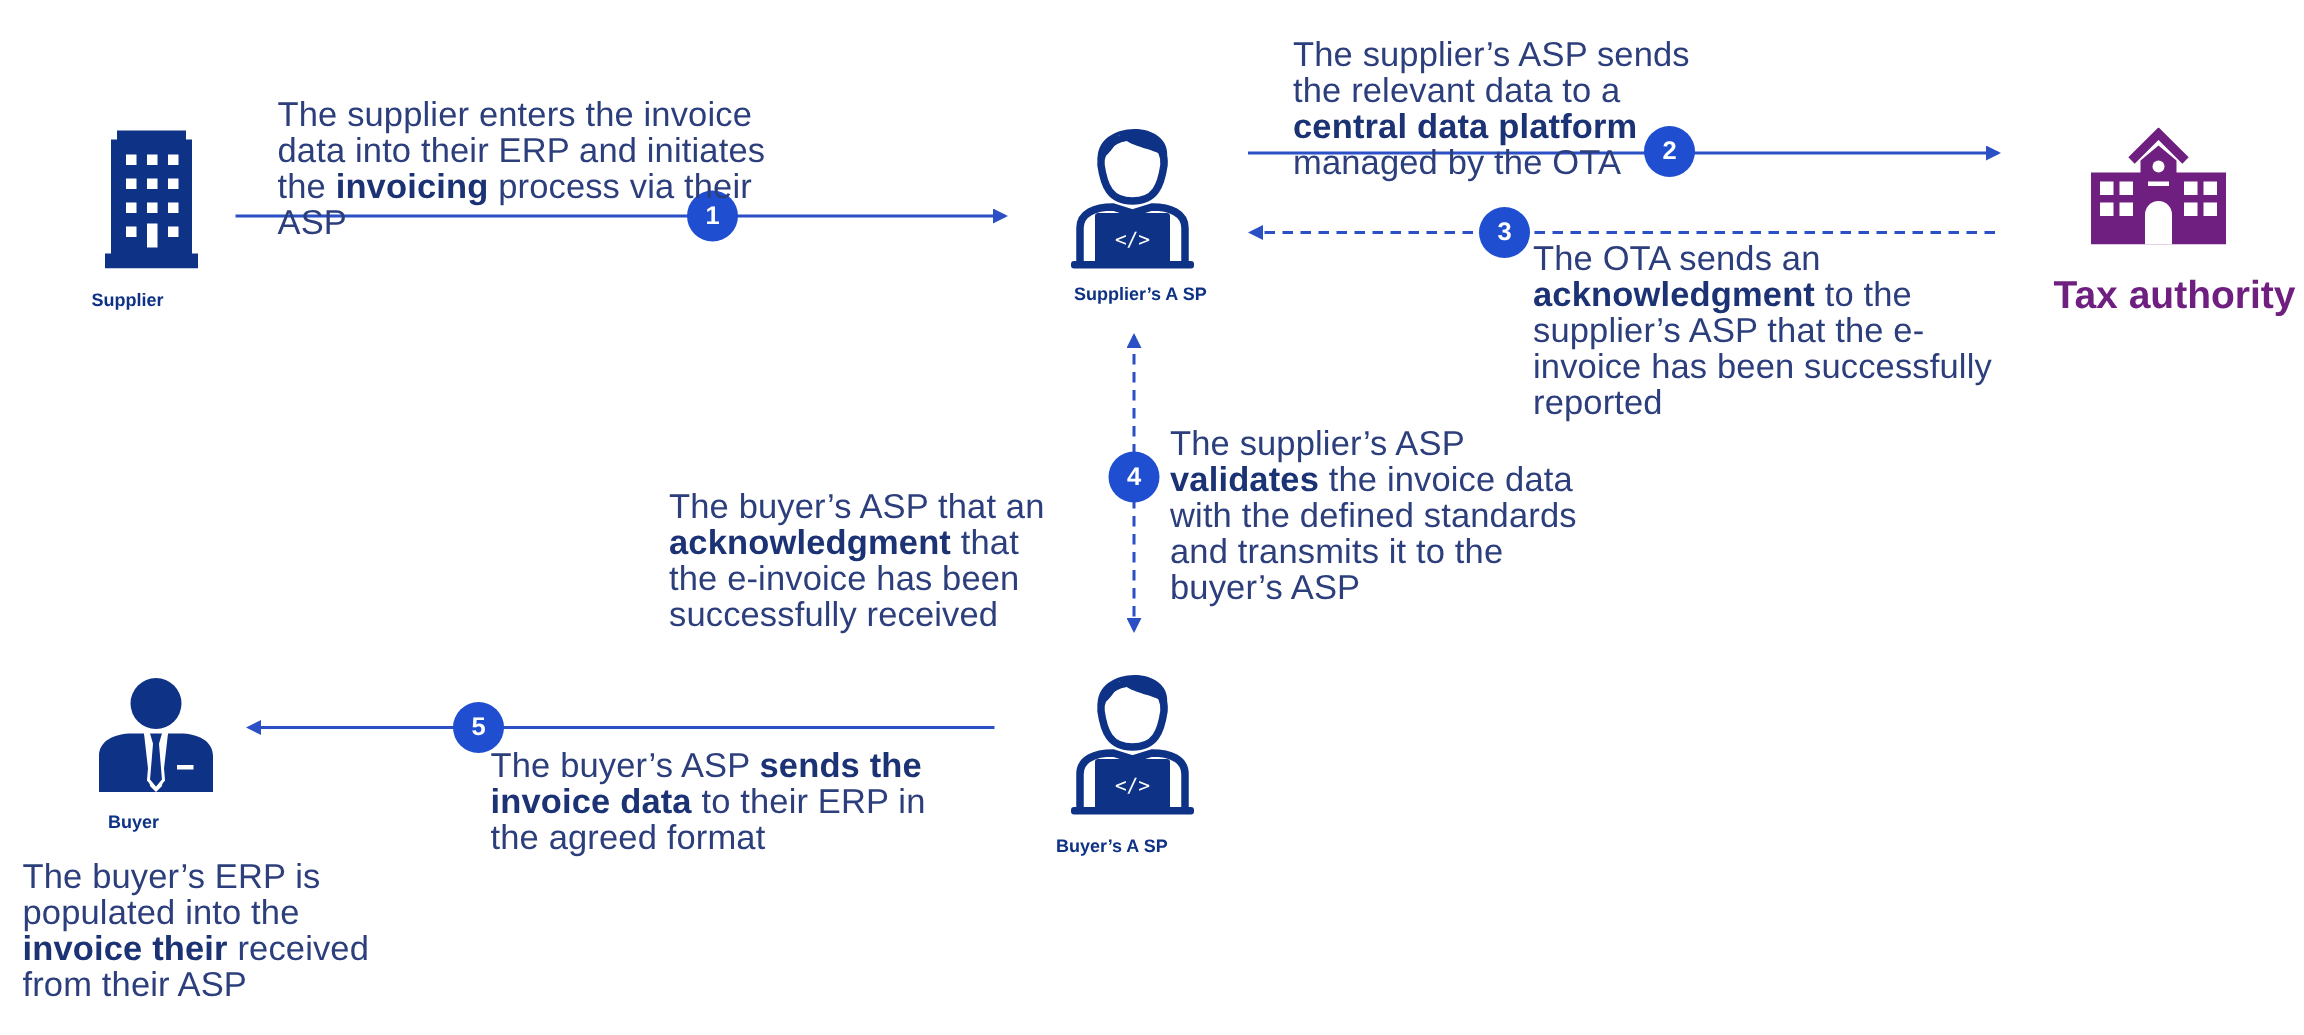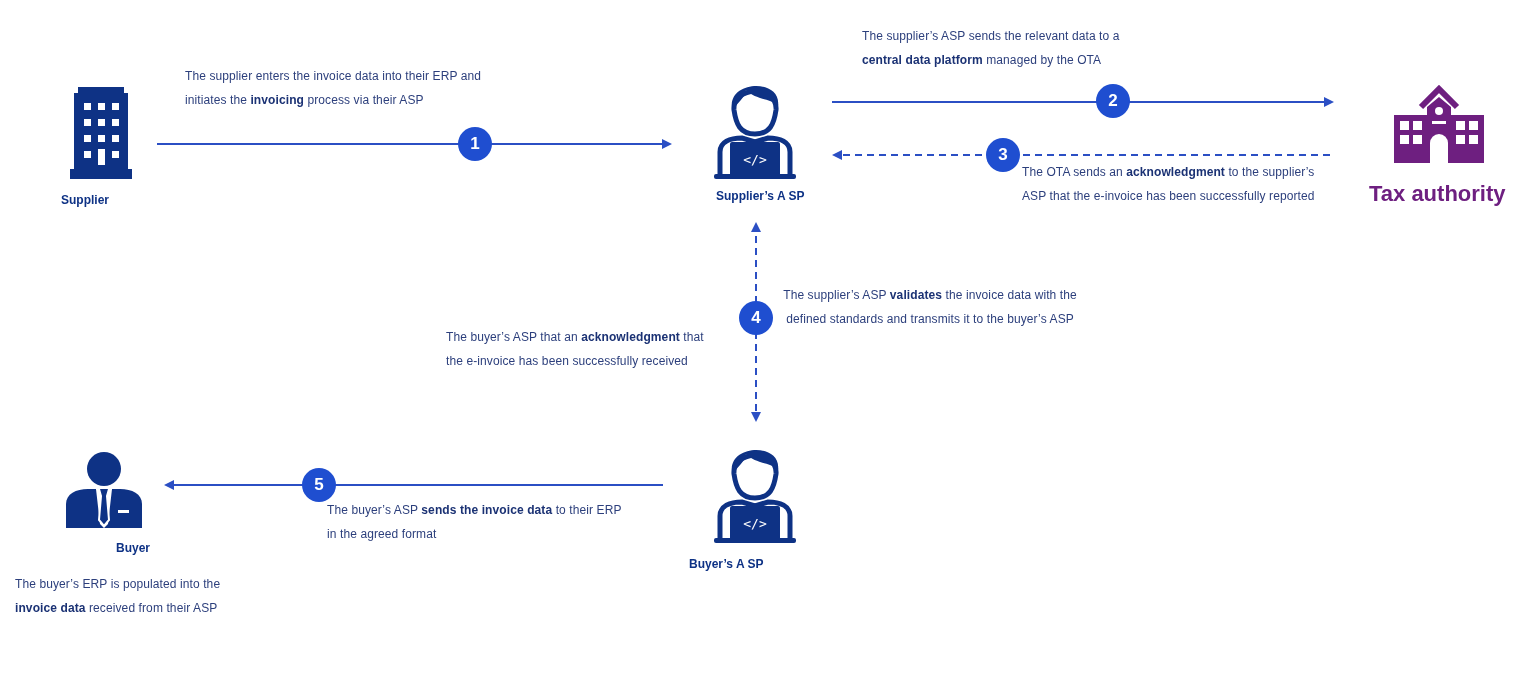--- a/index.html
+++ b/index.html
@@ -1,18 +1,18 @@
 <!DOCTYPE html>
 <html><head>
 <meta charset="utf-8">
 <style>
   html, body { margin: 0; padding: 0; background: #ffffff; }
   body { width: 1536px; height: 690px; position: relative; overflow: hidden;
          font-family: "Liberation Sans", sans-serif; color: #233f7a; }
-  .desc { position: absolute; font-size: 12px; line-height: 24px; color: #2c3f7c; letter-spacing: 0.1px; }
+  .desc { position: absolute; font-size: 23px; line-height: 24px; color: #2c3f7c; letter-spacing: 0.1px; }
   .desc b { color: #1b3274; font-weight: bold; }
   .label { position: absolute; font-size: 12px; font-weight: bold; color: #0e3285; white-space: nowrap; }
   .label.purple { color: #6e1f80; }
   .icon { position: absolute; }
   svg.lines { position: absolute; left: 0; top: 0; }
   .badge { position: absolute; width: 34px; height: 34px; border-radius: 50%; background: #1f4ed0;
            color: #fff; font-weight: bold; font-size: 17px; text-align: center; line-height: 34px; }
 </style>
 </head>
 <body>
@@ -84,44 +84,44 @@
       <rect x="6" y="50" width="9" height="9"></rect>
         <rect x="19" y="50" width="9" height="9"></rect>
       <rect x="62" y="36" width="9" height="9"></rect>
         <rect x="75" y="36" width="9" height="9"></rect>
       <rect x="62" y="50" width="9" height="9"></rect>
         <rect x="75" y="50" width="9" height="9"></rect>
     </g>
     <path d="M36 78 V58 A9 9 0 0 1 54 58 V78 Z" fill="#ffffff"></path>
   </svg>
 </div>
-<div class="label purple" style="left:1369px; top:181px; font-size:22px;">Tax authority</div>
+<div class="label purple" style="left:1369px; top:181px; font-size:26px;">Tax authority</div>
 
 <div class="icon" style="left:712px; top:440px;">
   <svg width="86" height="104" viewBox="0 0 86 104">
     <path d="M22 34 C20 10 66 8 64 34 C62 48 58 58 43 58 C28 58 24 48 22 34 Z" fill="#ffffff" stroke="#0e3285" stroke-width="5"></path>
     <path d="M20 32 C16 4 70 2 66 30 C58 22 44 24 34 14 C32 22 26 28 20 32 Z" fill="#0e3285"></path>
     <path d="M8 98 V76 C8 66 18 62 30 62 L43 66 L56 62 C68 62 78 66 78 76 V98" fill="none" stroke="#0e3285" stroke-width="5"></path>
     <rect x="18" y="66" width="50" height="34" rx="2" fill="#0e3285"></rect>
     <rect x="2" y="98" width="82" height="5" rx="2" fill="#0e3285"></rect>
     <text x="43" y="88" font-size="13" fill="#ffffff" text-anchor="middle" font-family="DejaVu Sans Mono, monospace">&lt;/&gt;</text>
   </svg>
 </div>
-<div class="label" style="left:689px; top:557px;">Buyer’s A SP</div>
+<div class="label" style="left:704px; top:557px;">Buyer’s A SP</div>
 
 <div class="icon" style="left:66px; top:452px;">
   <svg width="76" height="76" viewBox="0 0 76 76">
     <circle cx="38" cy="17" r="17" fill="#0e3285"></circle>
     <path d="M0 76 V52 C0 42 10 37 22 37 L30 37 L34 72 L38 76 L42 72 L46 37 L54 37 C66 37 76 42 76 52 V76 Z" fill="#0e3285"></path>
     <path d="M33 37 H43 L41 44 L43 68 L38 74 L33 68 L35 44 Z" fill="#0e3285"></path>
     <path d="M30 37 L33 37 L35 44 L33 68 L38 74 L43 68 L41 44 L43 37 L46 37" fill="none" stroke="#ffffff" stroke-width="2"></path>
     <rect x="52" y="58" width="11" height="3" fill="#ffffff"></rect>
   </svg>
 </div>
-<div class="label" style="left:72px; top:541px;margin-left:44px;">Buyer</div>
+<div class="label" style="left:72px; top:541px;">Buyer</div>
 
 <div class="desc" style="left:185px; top:64px; width:330px;"><span>The supplier enters the invoice data into their ERP and initiates the </span><b>invoicing</b><span> process via their ASP</span></div>
 <div class="desc" style="left:862px; top:24px; width:290px;"><span>The supplier’s ASP sends the relevant data to a </span><b>central data platform</b><span> managed by the OTA</span></div>
 <div class="desc" style="left:1022px; top:160px; width:315px;"><span>The OTA sends an </span><b>acknowledgment</b><span> to the supplier’s ASP that the e-invoice has been successfully reported</span></div>
-<div class="desc" style="left:780px; top:283px; width:300px;text-align:center;"><span>The supplier’s ASP </span><b>validates</b><span> the invoice data with the defined standards and transmits it to the buyer’s ASP</span></div>
+<div class="desc" style="left:780px; top:283px; width:300px;"><span>The supplier’s ASP </span><b>validates</b><span> the invoice data with the defined standards and transmits it to the buyer’s ASP</span></div>
 <div class="desc" style="left:446px; top:325px; width:270px;"><span>The buyer’s ASP that an </span><b>acknowledgment</b><span> that the e-invoice has been successfully received</span></div>
 <div class="desc" style="left:327px; top:498px; width:295px;"><span>The buyer’s ASP </span><b>sends the invoice data</b><span> to their ERP in the agreed format</span></div>
-<div class="desc" style="left:15px; top:572px; width:245px;"><span>The buyer’s ERP is populated into the </span><b>invoice data</b><span> received from their ASP</span></div>
+<div class="desc" style="left:15px; top:572px; width:245px;"><span>The buyer’s ERP is populated into the </span><b>invoice their</b><span> received from their ASP</span></div>
 
 </body></html>

